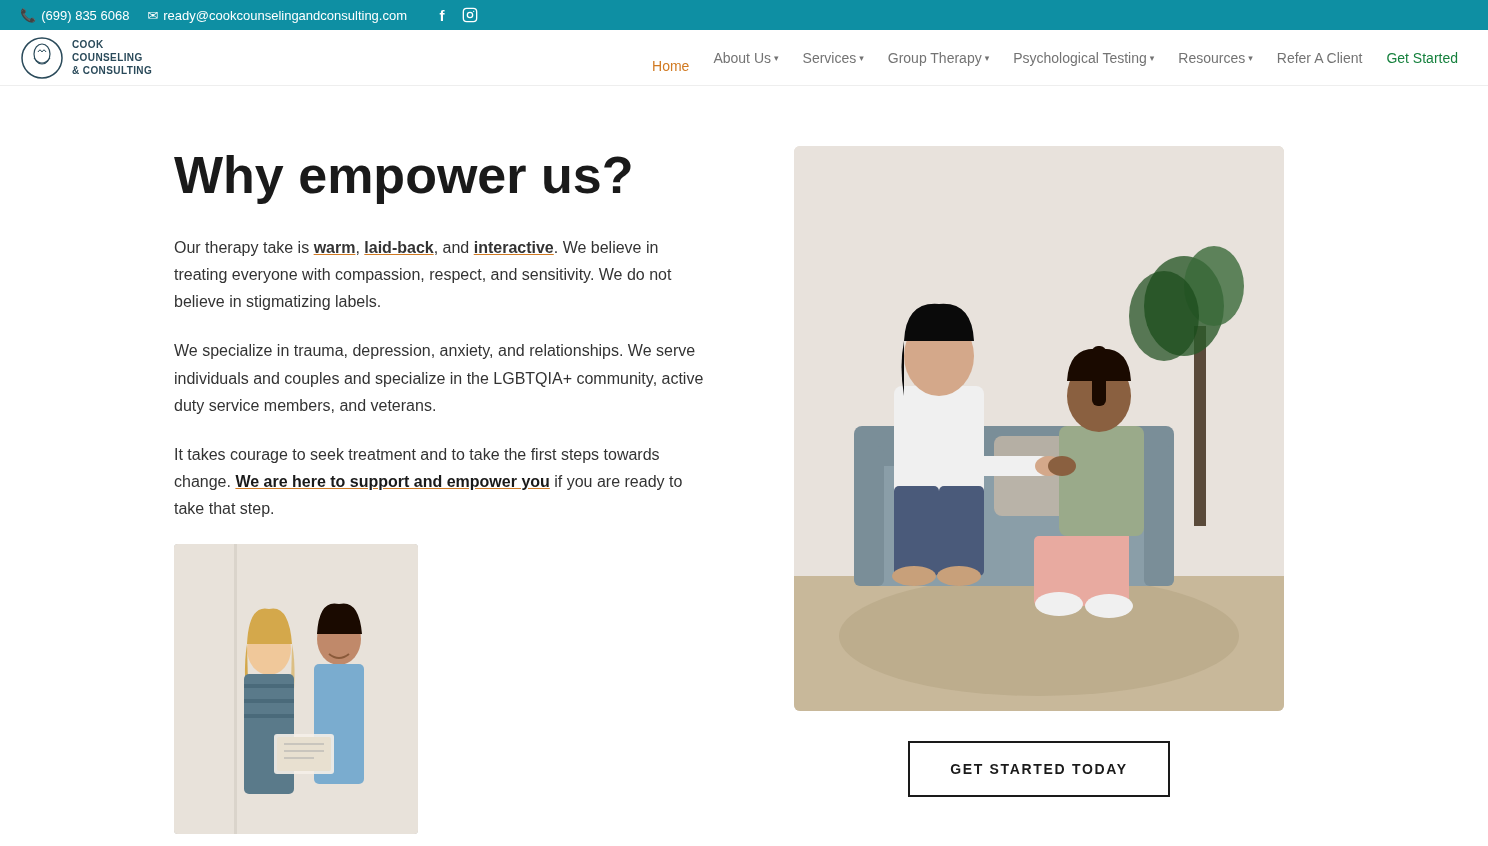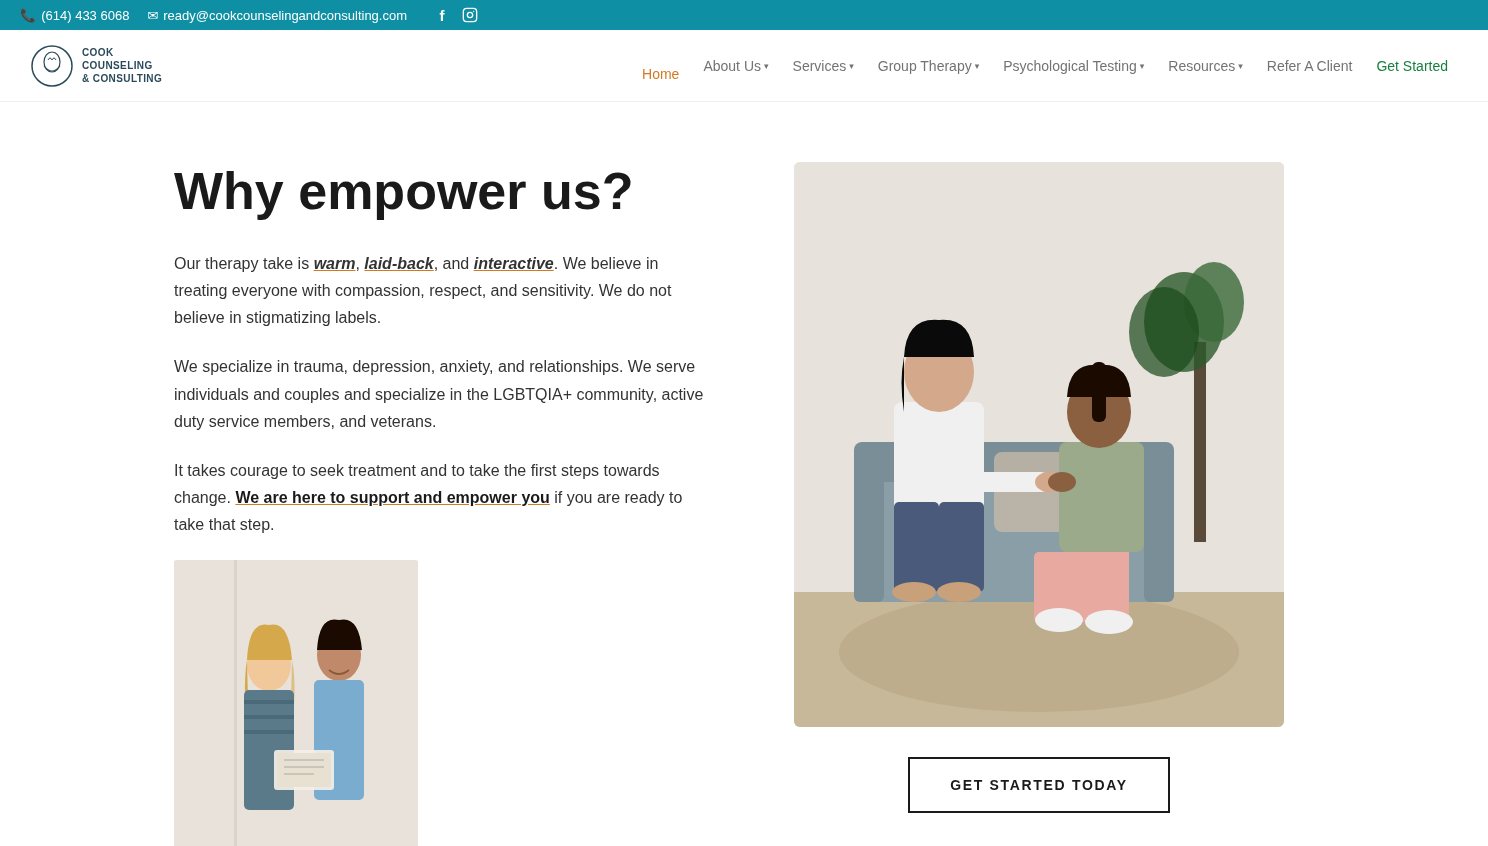--- a/index.html
+++ b/index.html
@@ -19,22 +19,22 @@
     .top-bar .email { display: flex; align-items: center; gap: 5px; }
     .top-bar .social-icons { display: flex; gap: 10px; margin-left: 8px; }
     .top-bar .social-icon { width: 18px; height: 18px; display: inline-flex; align-items: center; justify-content: center; font-size: 14px; }
 
     
     .nav-wrapper {
       background: #fff;
       border-bottom: 1px solid #eee;
       display: flex;
       align-items: center;
-      padding: 0 30px;
-      height: 72px;
+      padding: 0 20px;
+      height: 56px;
     }
     .logo-area {
       display: flex;
       align-items: center;
       gap: 8px;
       min-width: 120px;
     }
     .logo-icon {
       width: 44px;
       height: 44px;
@@ -110,21 +110,20 @@
     .body-para {
       font-size: 16px;
       color: #333;
       line-height: 1.7;
       margin-bottom: 22px;
     }
     .underline-orange {
       text-decoration: underline;
       text-decoration-color: #d17a22;
       font-weight: 700;
-      font-style: italic;
     }
     .bold-link {
       font-weight: 700;
       text-decoration: underline;
       text-decoration-color: #d17a22;
       color: #1a1a1a;
     }
 
     
     .bottom-img-left {
@@ -170,21 +169,21 @@
       width: 100%;
       height: 100%;
     }
   </style>
 </head>
 <body>
 
 <div class="top-bar">
   <span class="phone">
     <span>📞</span>
-    <span>(614) 433 6068</span>
+    <span>(699) 835 6068</span>
   </span>
   <span class="email">
     <span>✉</span>
     <span>ready@cookcounselingandconsulting.com</span>
   </span>
   <span class="social-icons">
     <span class="social-icon" style="font-weight:700;font-size:15px;">f</span>
     <span class="social-icon">
       <svg width="16" height="16" viewBox="0 0 24 24" fill="none" stroke="white" stroke-width="2" stroke-linecap="round" stroke-linejoin="round">
         <rect x="2" y="2" width="20" height="20" rx="5" ry="5"></rect>

